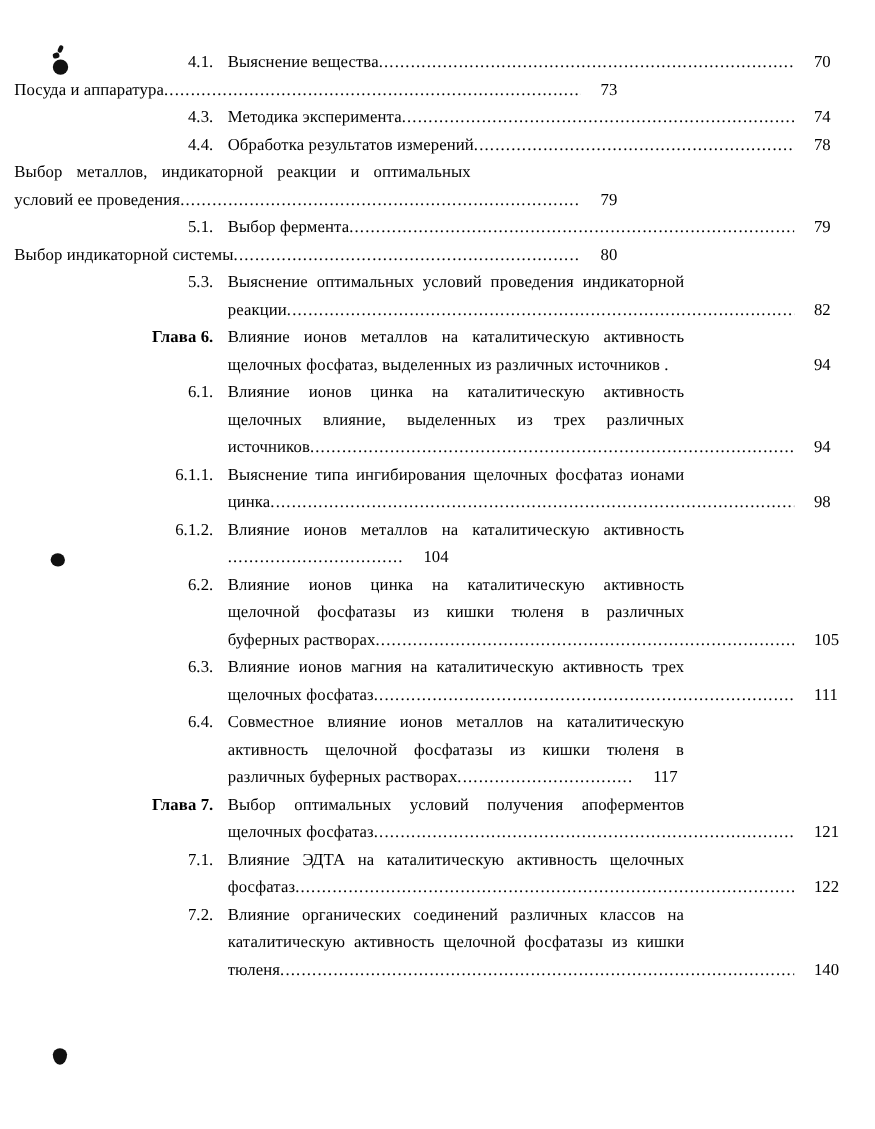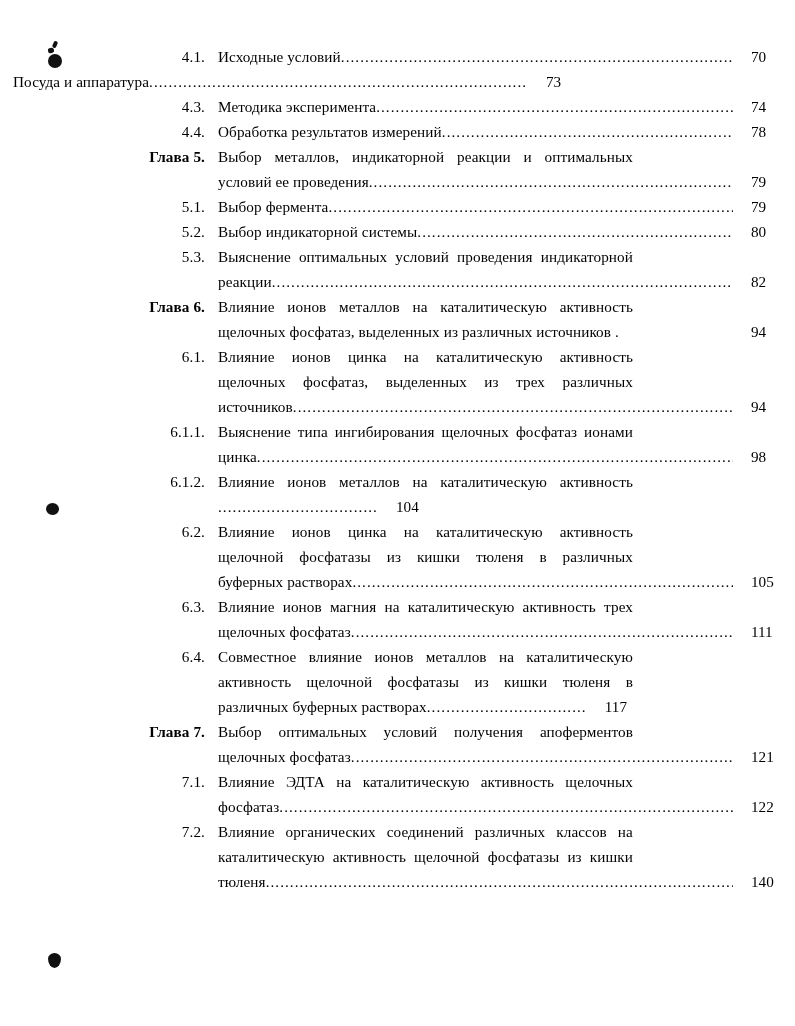--- a/index.html
+++ b/index.html
@@ -32,21 +32,20 @@
 
   
   .num {
     flex: 0 0 auto;
     width: 194px;
     text-align: right;
     font-size: 15.2px;
     line-height: 25px;
     white-space: nowrap;
     letter-spacing: 0.1px;
-    padding-left: 11px;
   }
   .num.chapter {
     font-weight: bold;
   }
 
   
   .body-col {
     flex: 0 0 auto;
     width: 588px;
     padding-left: 13px;
@@ -146,21 +145,21 @@
 </style>
 </head>
 <body>
 
 <div id="toc" style="padding-top: 44px;">
     <div class="toc-entry">
       <div class="num">4.1.</div>
       <div class="body-col">
         <div class="lines"></div>
         <div class="lastline">
-          <span class="txt">Исходные условий</span>
+          <span class="txt">Выяснение вещества</span>
           <span class="leader">........................................................................................................................................................................................................</span>
           <span class="page">70</span>
         </div>
       </div>
     </div>
     <div class="toc-entry">
       <div class="body-col">
         <div class="lines"></div>
         <div class="lastline">
           <span class="txt">Посуда и аппаратура</span>
@@ -185,21 +184,20 @@
       <div class="body-col">
         <div class="lines"></div>
         <div class="lastline">
           <span class="txt">Обработка результатов измерений</span>
           <span class="leader">........................................................................................................................................................................................................</span>
           <span class="page">78</span>
         </div>
       </div>
     </div>
     <div class="toc-entry">
-      <div class="num chapter">Глава 5.</div>
       <div class="body-col">
         <div class="lines">
           <div class="ln justify">
             <span>Выбор</span>
             <span>металлов,</span>
             <span>индикаторной</span>
             <span>реакции</span>
             <span>и</span>
             <span>оптимальных</span>
           </div>
@@ -216,21 +214,20 @@
       <div class="body-col">
         <div class="lines"></div>
         <div class="lastline">
           <span class="txt">Выбор фермента</span>
           <span class="leader">........................................................................................................................................................................................................</span>
           <span class="page">79</span>
         </div>
       </div>
     </div>
     <div class="toc-entry">
-      <div class="num">5.2.</div>
       <div class="body-col">
         <div class="lines"></div>
         <div class="lastline">
           <span class="txt">Выбор индикаторной системы</span>
           <span class="leader">........................................................................................................................................................................................................</span>
           <span class="page">80</span>
         </div>
       </div>
     </div>
     <div class="toc-entry">
@@ -279,21 +276,21 @@
           <div class="ln justify">
             <span>Влияние</span>
             <span>ионов</span>
             <span>цинка</span>
             <span>на</span>
             <span>каталитическую</span>
             <span>активность</span>
           </div>
           <div class="ln justify">
             <span>щелочных</span>
-            <span>фосфатаз,</span>
+            <span>влияние,</span>
             <span>выделенных</span>
             <span>из</span>
             <span>трех</span>
             <span>различных</span>
           </div>
         </div>
         <div class="lastline">
           <span class="txt">источников</span>
           <span class="leader">........................................................................................................................................................................................................</span>
           <span class="page">94</span>

